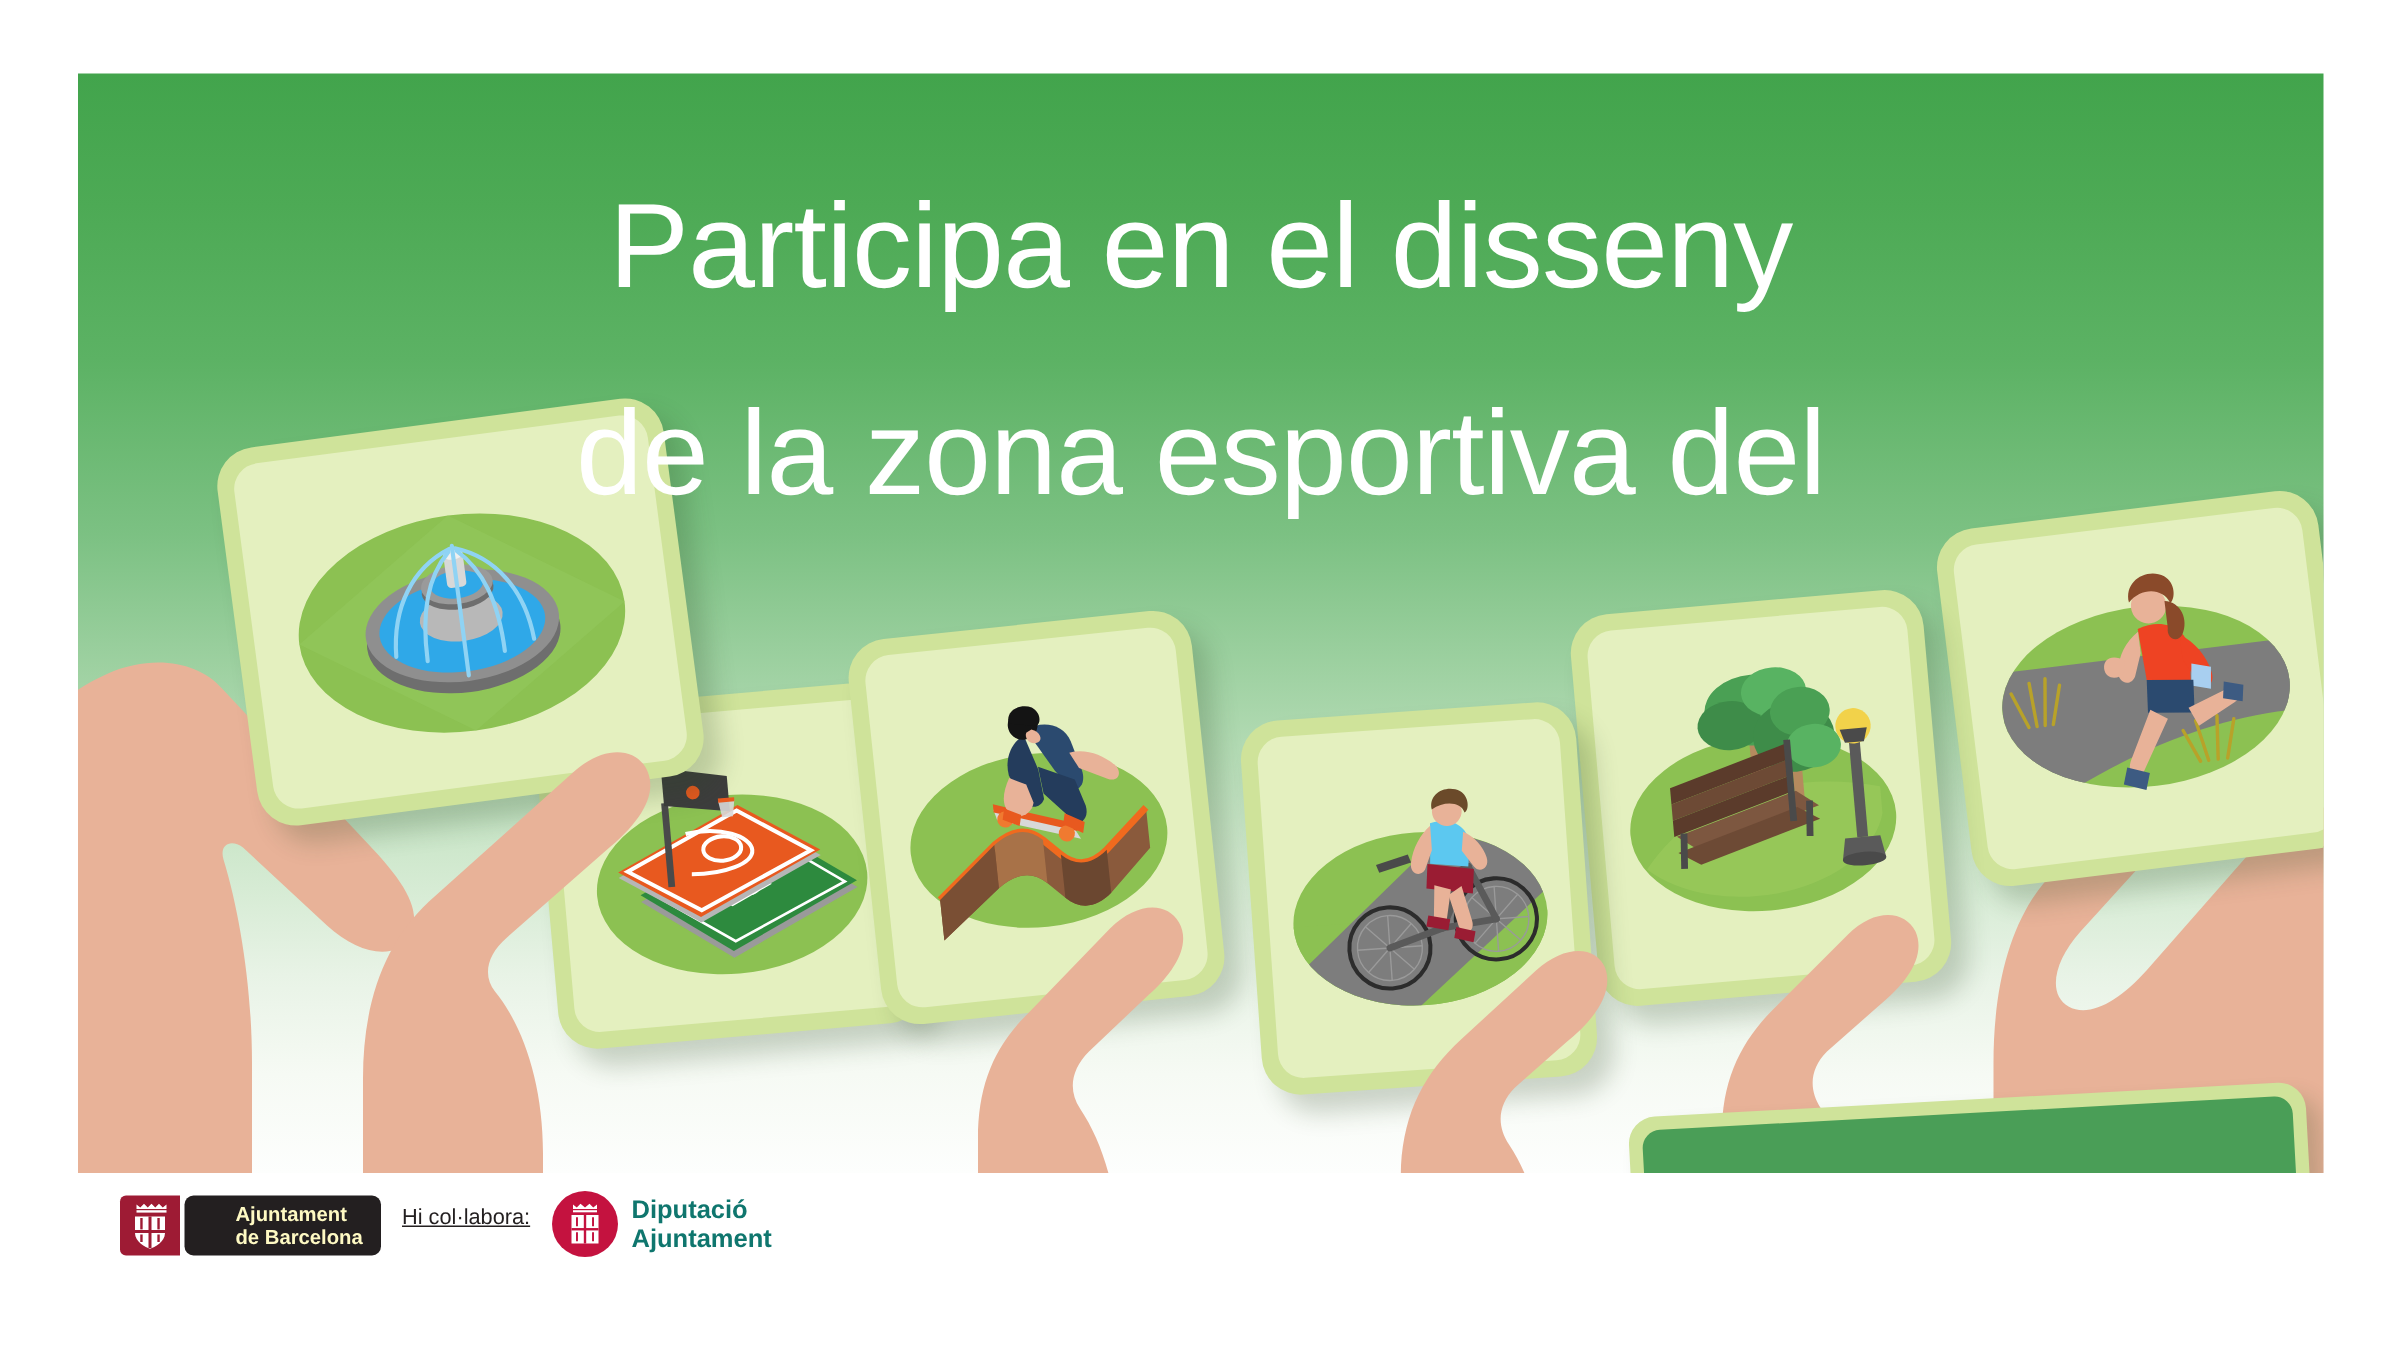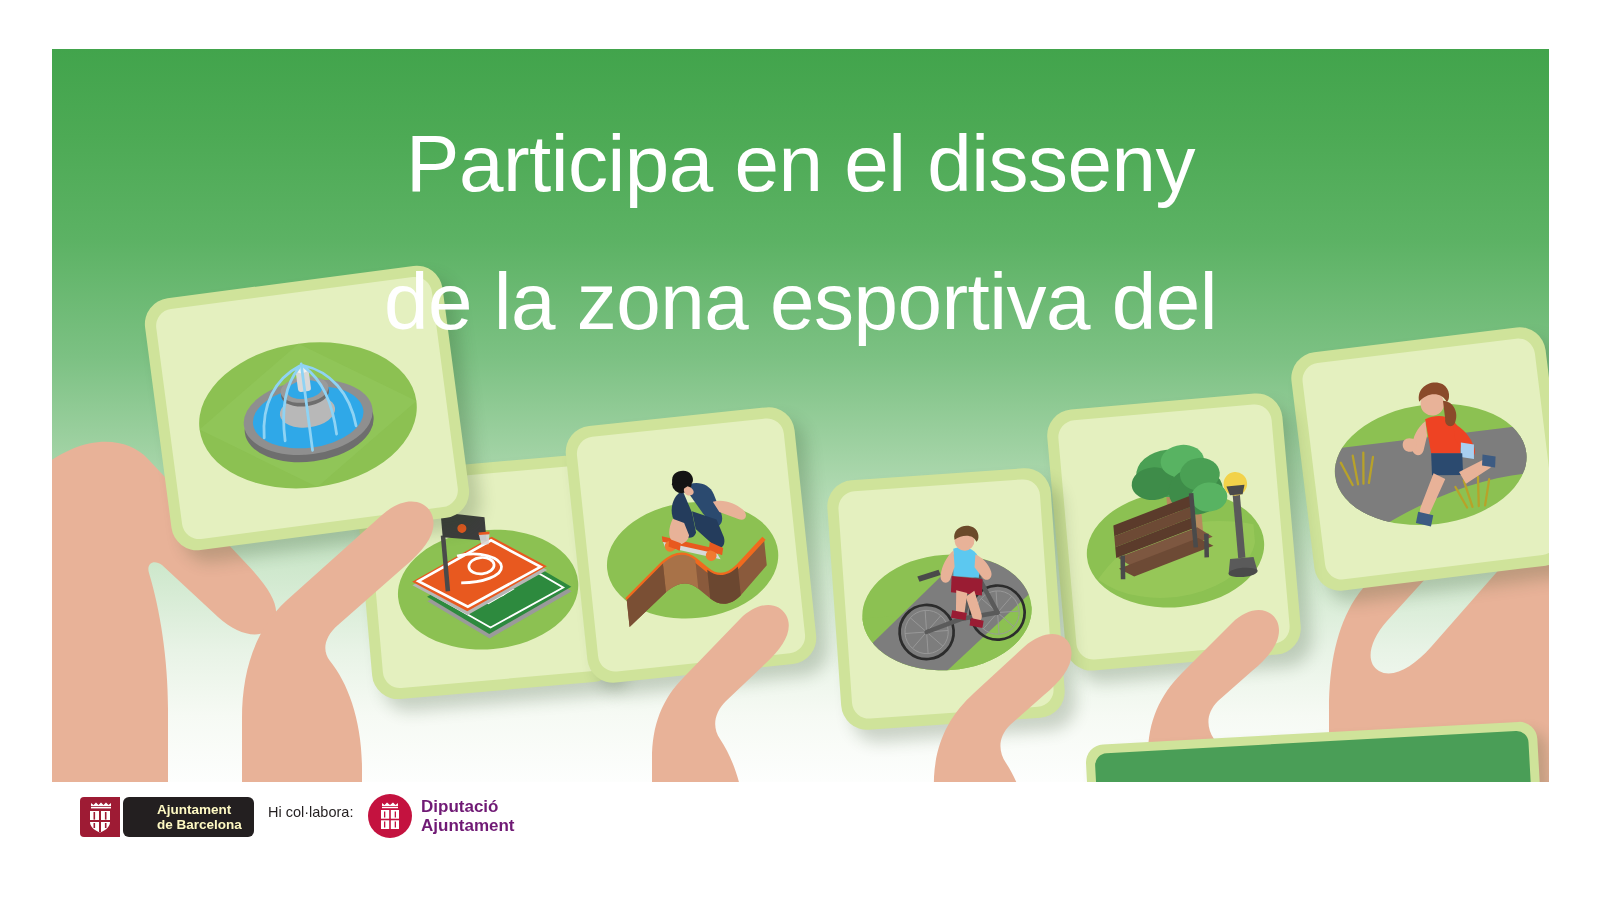--- a/index.html
+++ b/index.html
@@ -186,20 +186,21 @@
   }
 
   #collab-label {
     position: absolute;
     left: 268px;
     top: 22px;
     font-family: "Liberation Sans", sans-serif;
     font-size: 14.5px;
     color: #231f20;
     white-space: nowrap;
+    text-decoration: underline;
   }
 
   #logo-diba {
     position: absolute;
     left: 368px;
     top: 12px;
     display: flex;
     align-items: center;
     gap: 9px;
   }
@@ -210,21 +211,21 @@
     background: #c4123f;
     display: flex;
     align-items: center;
     justify-content: center;
   }
   .diba-name {
     display: flex;
     flex-direction: column;
   }
   .diba-name span {
-    color: #701a75;
+    color: #0f766e;
     font-family: "Liberation Sans", sans-serif;
     font-weight: 700;
     font-size: 17px;
     line-height: 19.5px;
     white-space: nowrap;
   }
 </style>
 </head>
 <body>
 

